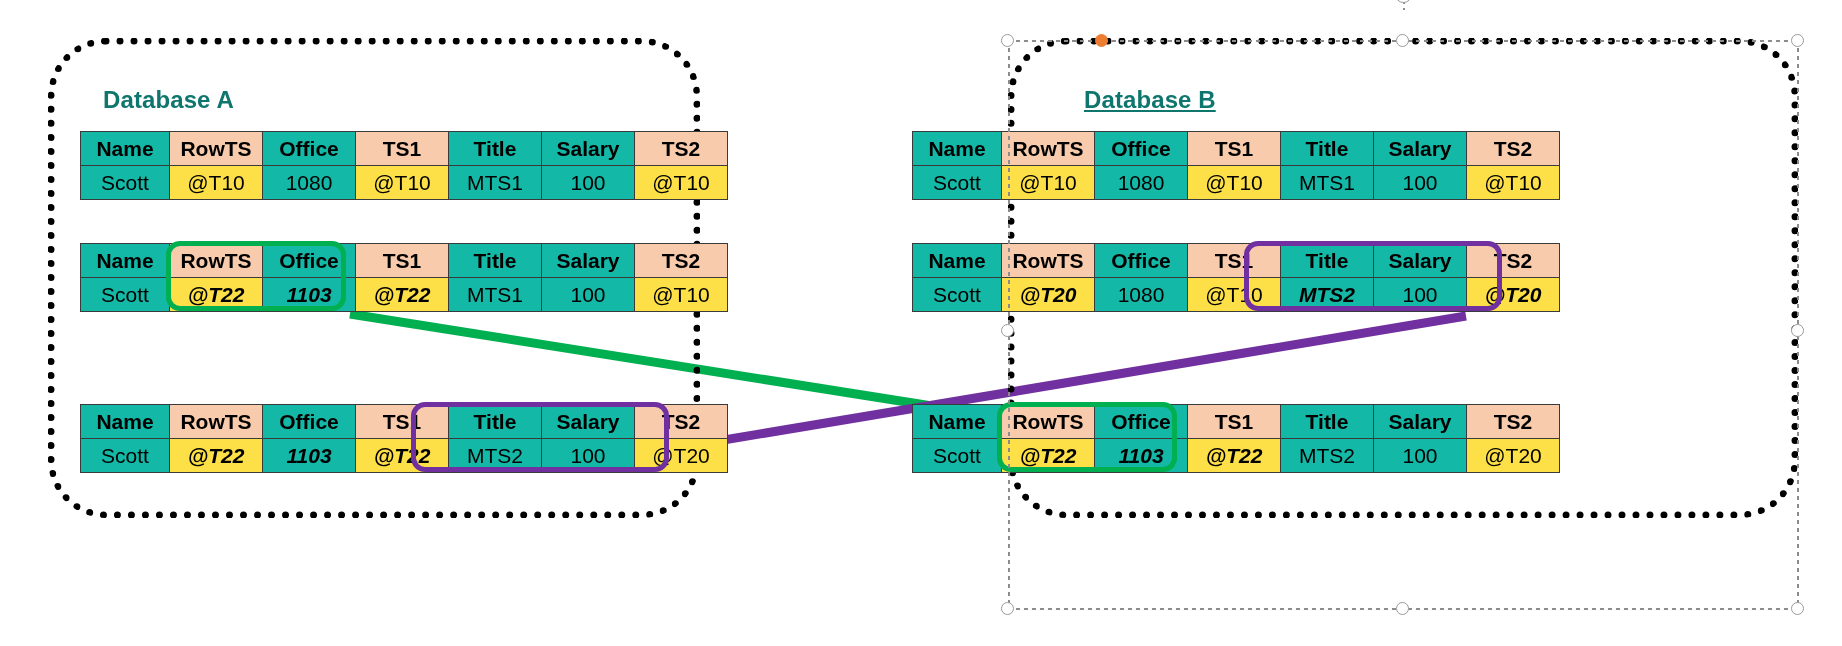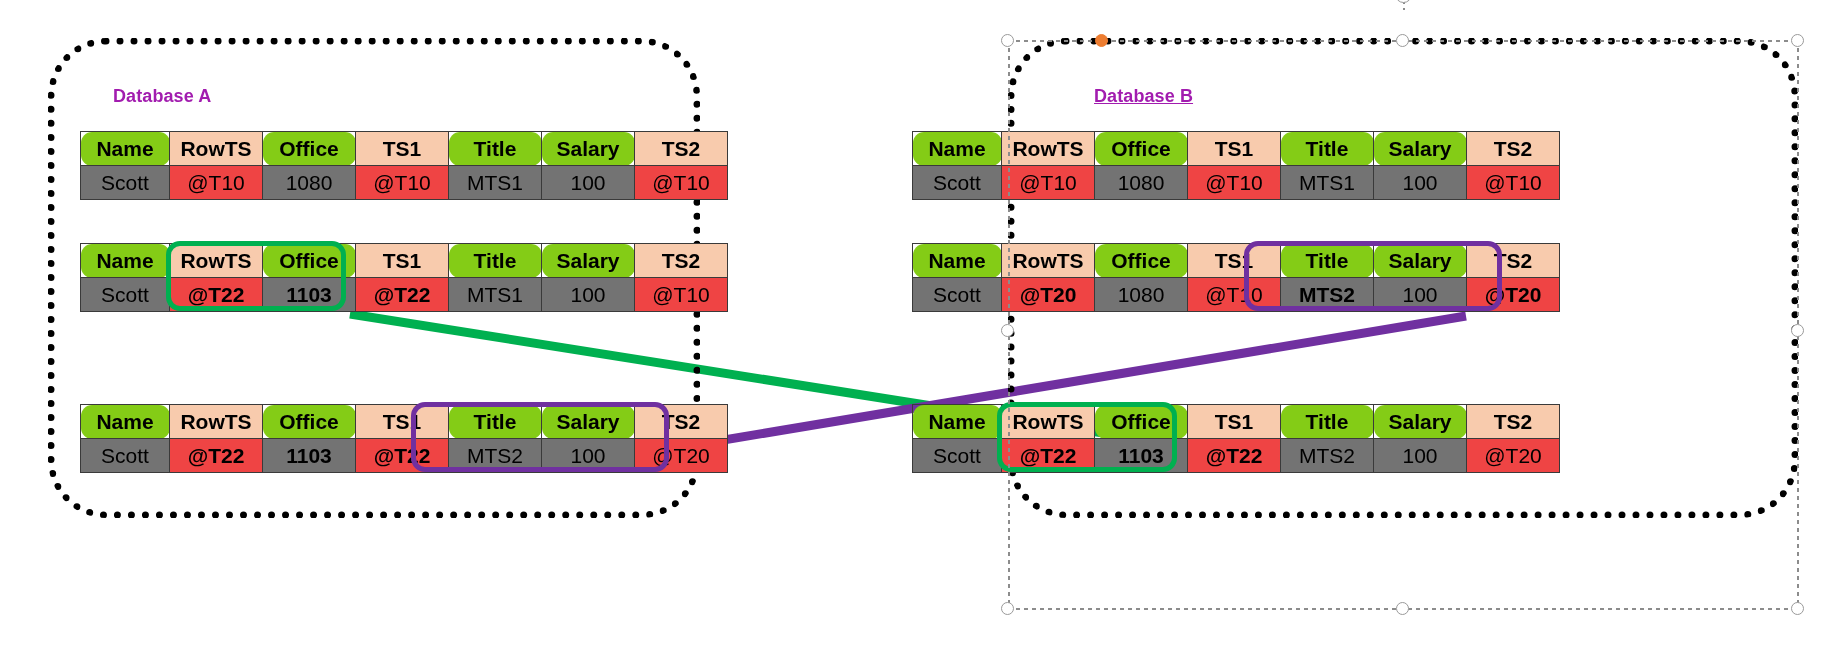--- a/index.html
+++ b/index.html
@@ -24,26 +24,25 @@
     border: 7px dotted #000000;
     border-radius: 58px;
     box-sizing: border-box;
     background: transparent;
   }
   #db-box-a { left: 48px;  top: 38px;  width: 652px;  height: 480px; }
   #db-box-b { left: 1008px; top: 38px; width: 790px;  height: 480px; }
 
   .db-title {
     position: absolute;
-    font-size: 18px;
+    font-size: 24px;
     font-weight: bold;
-    color: #a21caf;
+    color: #0f766e;
     letter-spacing: .1px;
     white-space: nowrap;
-    margin-left: 10px;
   }
   #db-title-a { left: 103px;  top: 86px; }
   #db-title-b { left: 1084px; top: 86px; text-decoration: underline; }
 
   
   .tbl {
     position: absolute;
     border-collapse: collapse;
     table-layout: fixed;
   }
@@ -53,27 +52,27 @@
     text-align: center;
     vertical-align: middle;
     font-size: 21px;
     color: #000000;
     padding: 0 2px;
     white-space: nowrap;
     overflow: hidden;
   }
   .tbl tr.hdr td { font-weight: bold; }
   
-  .hdr .c-blue   { background: #84cc16; border-radius: 11px; }
+  .hdr .c-blue   { background: #14b8a6; }
   .hdr .c-orange { background: #f8cbad; text-align: center; }
   
-  .dat .c-blue   { background: #737373; }
-  .dat .c-orange { background: #ef4444; }
-
-  .red { color: #ff0000; font-weight: bold; }
+  .dat .c-blue   { background: #14b8a6; }
+  .dat .c-orange { background: #fde047; }
+
+  .red { color: #ff0000; font-weight: bold; font-style: italic; }
 
   
   .w-name   { width: 84px; }
   .w-rowts  { width: 88px; }
   .w-office { width: 88px; }
   .w-ts1    { width: 88px; }
   .w-title  { width: 88px; }
   .w-salary { width: 88px; }
   .w-ts2    { width: 88px; }
 

